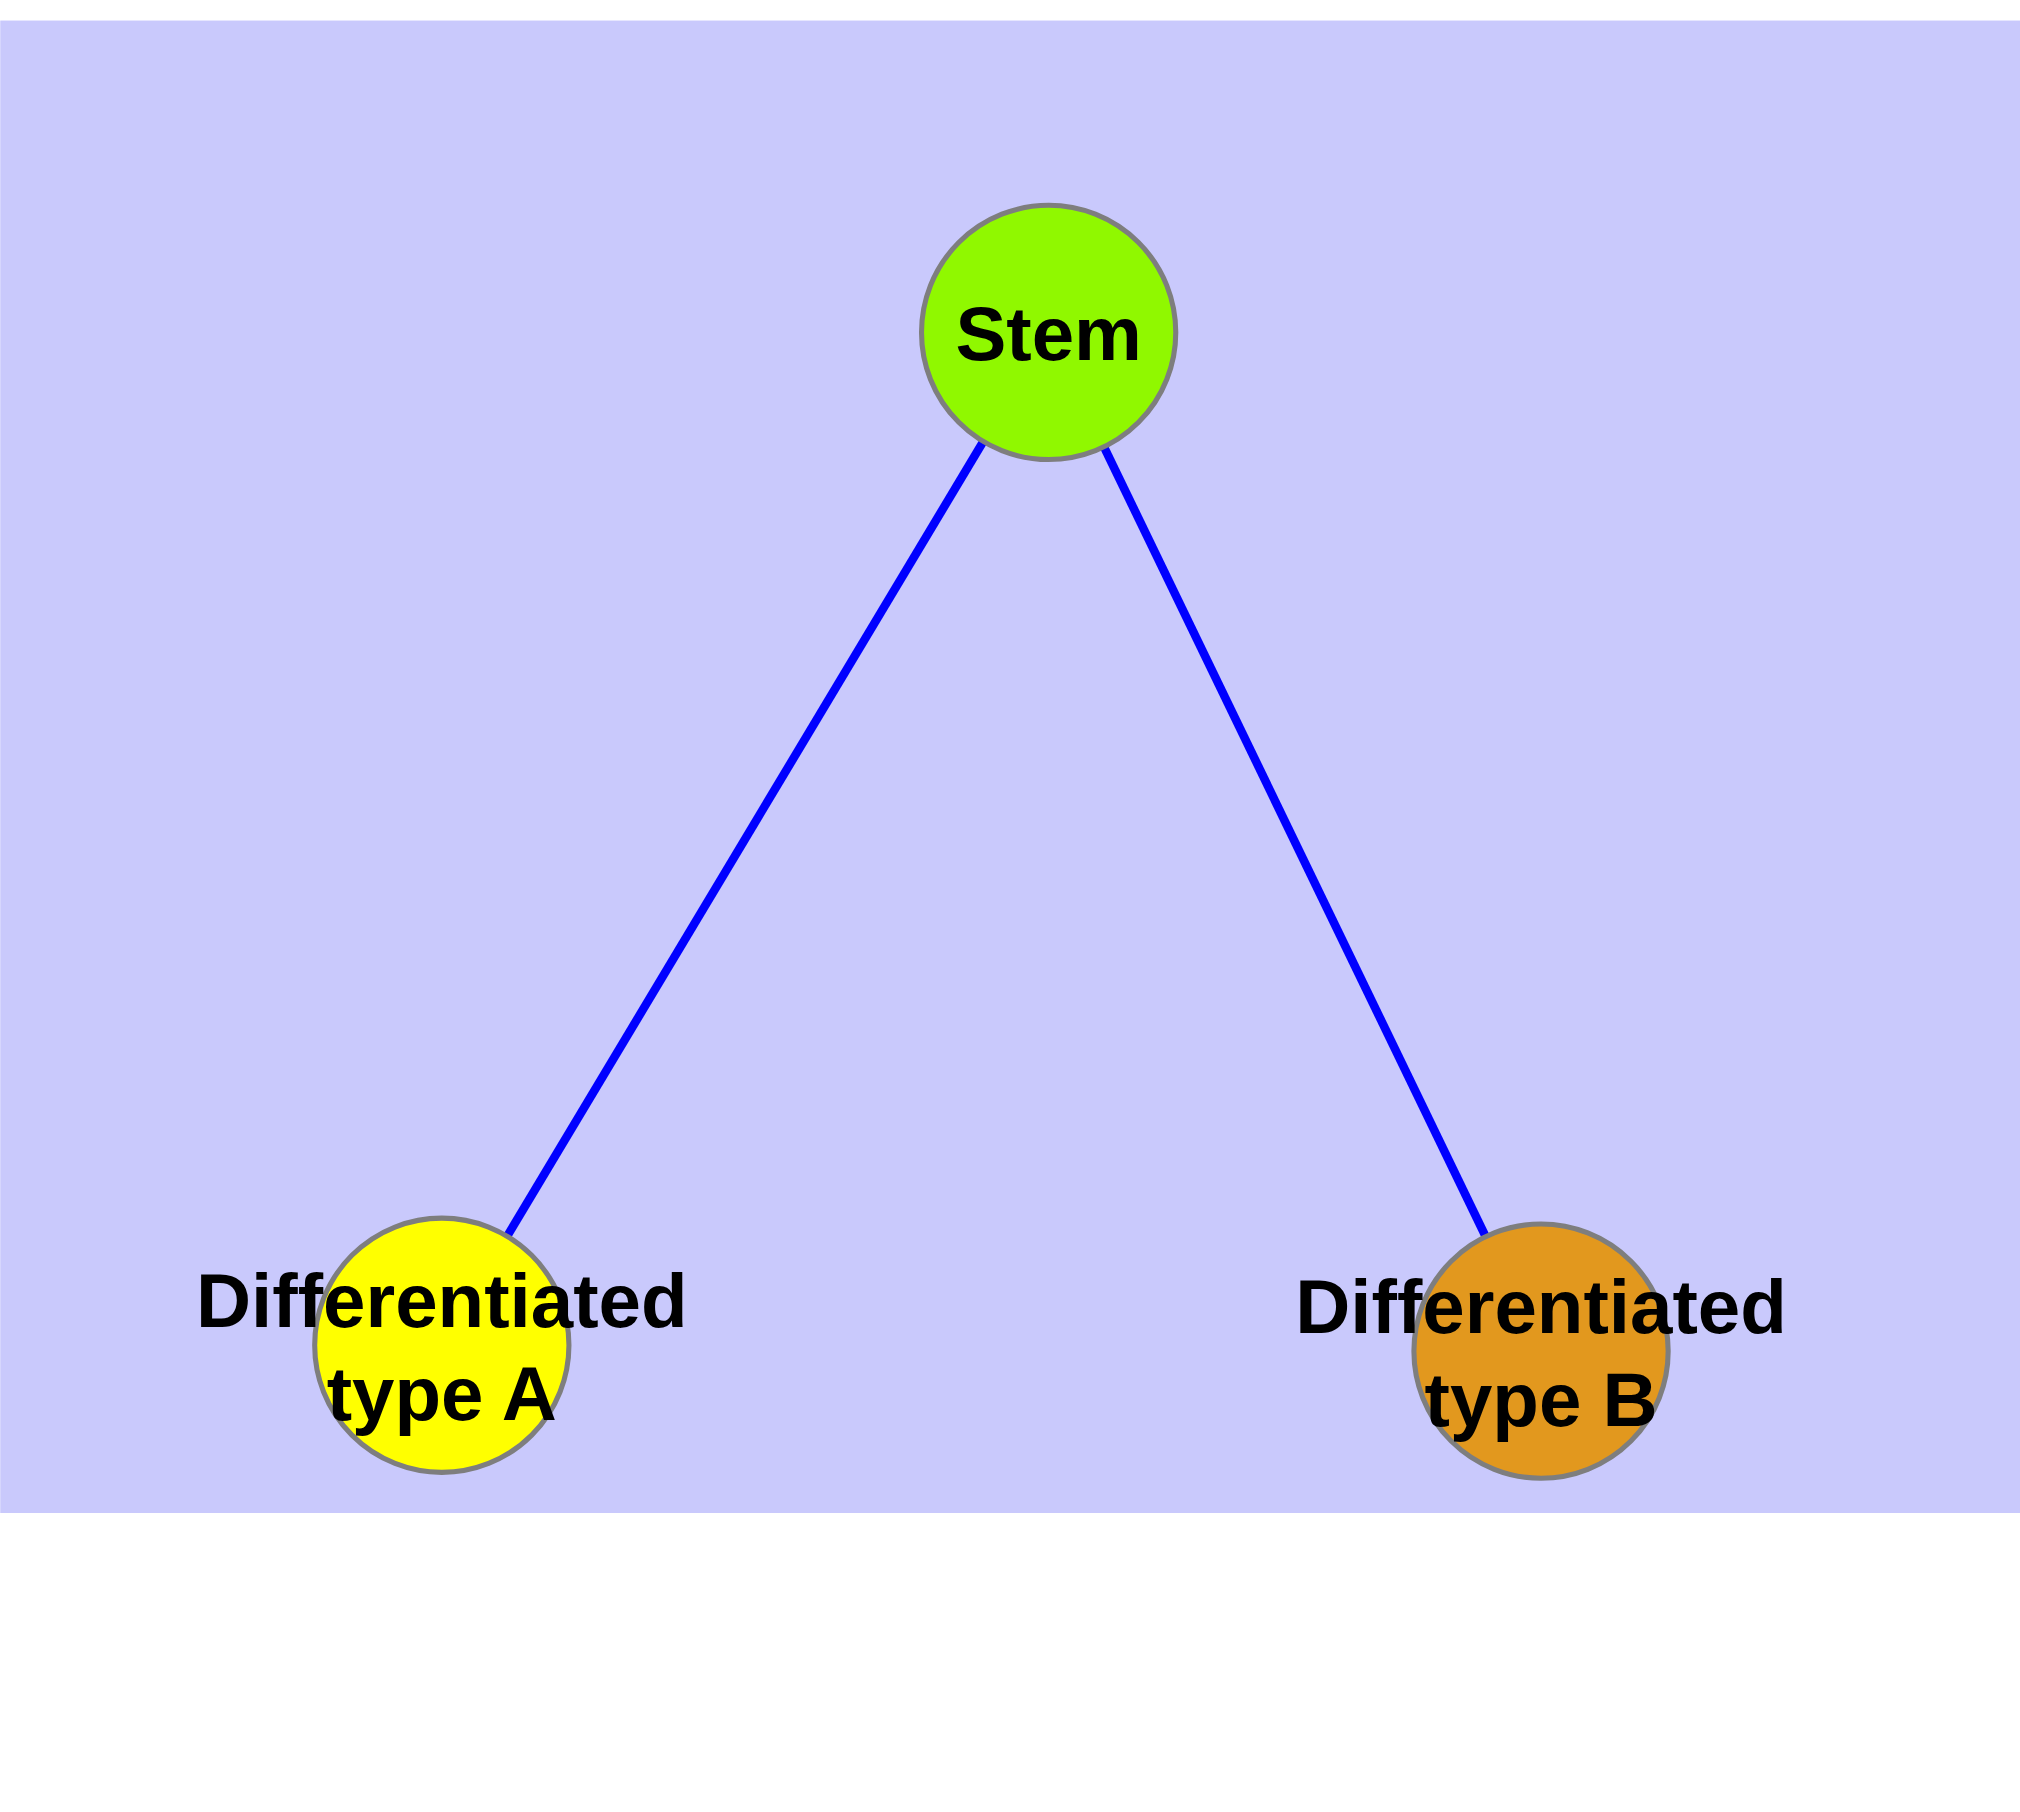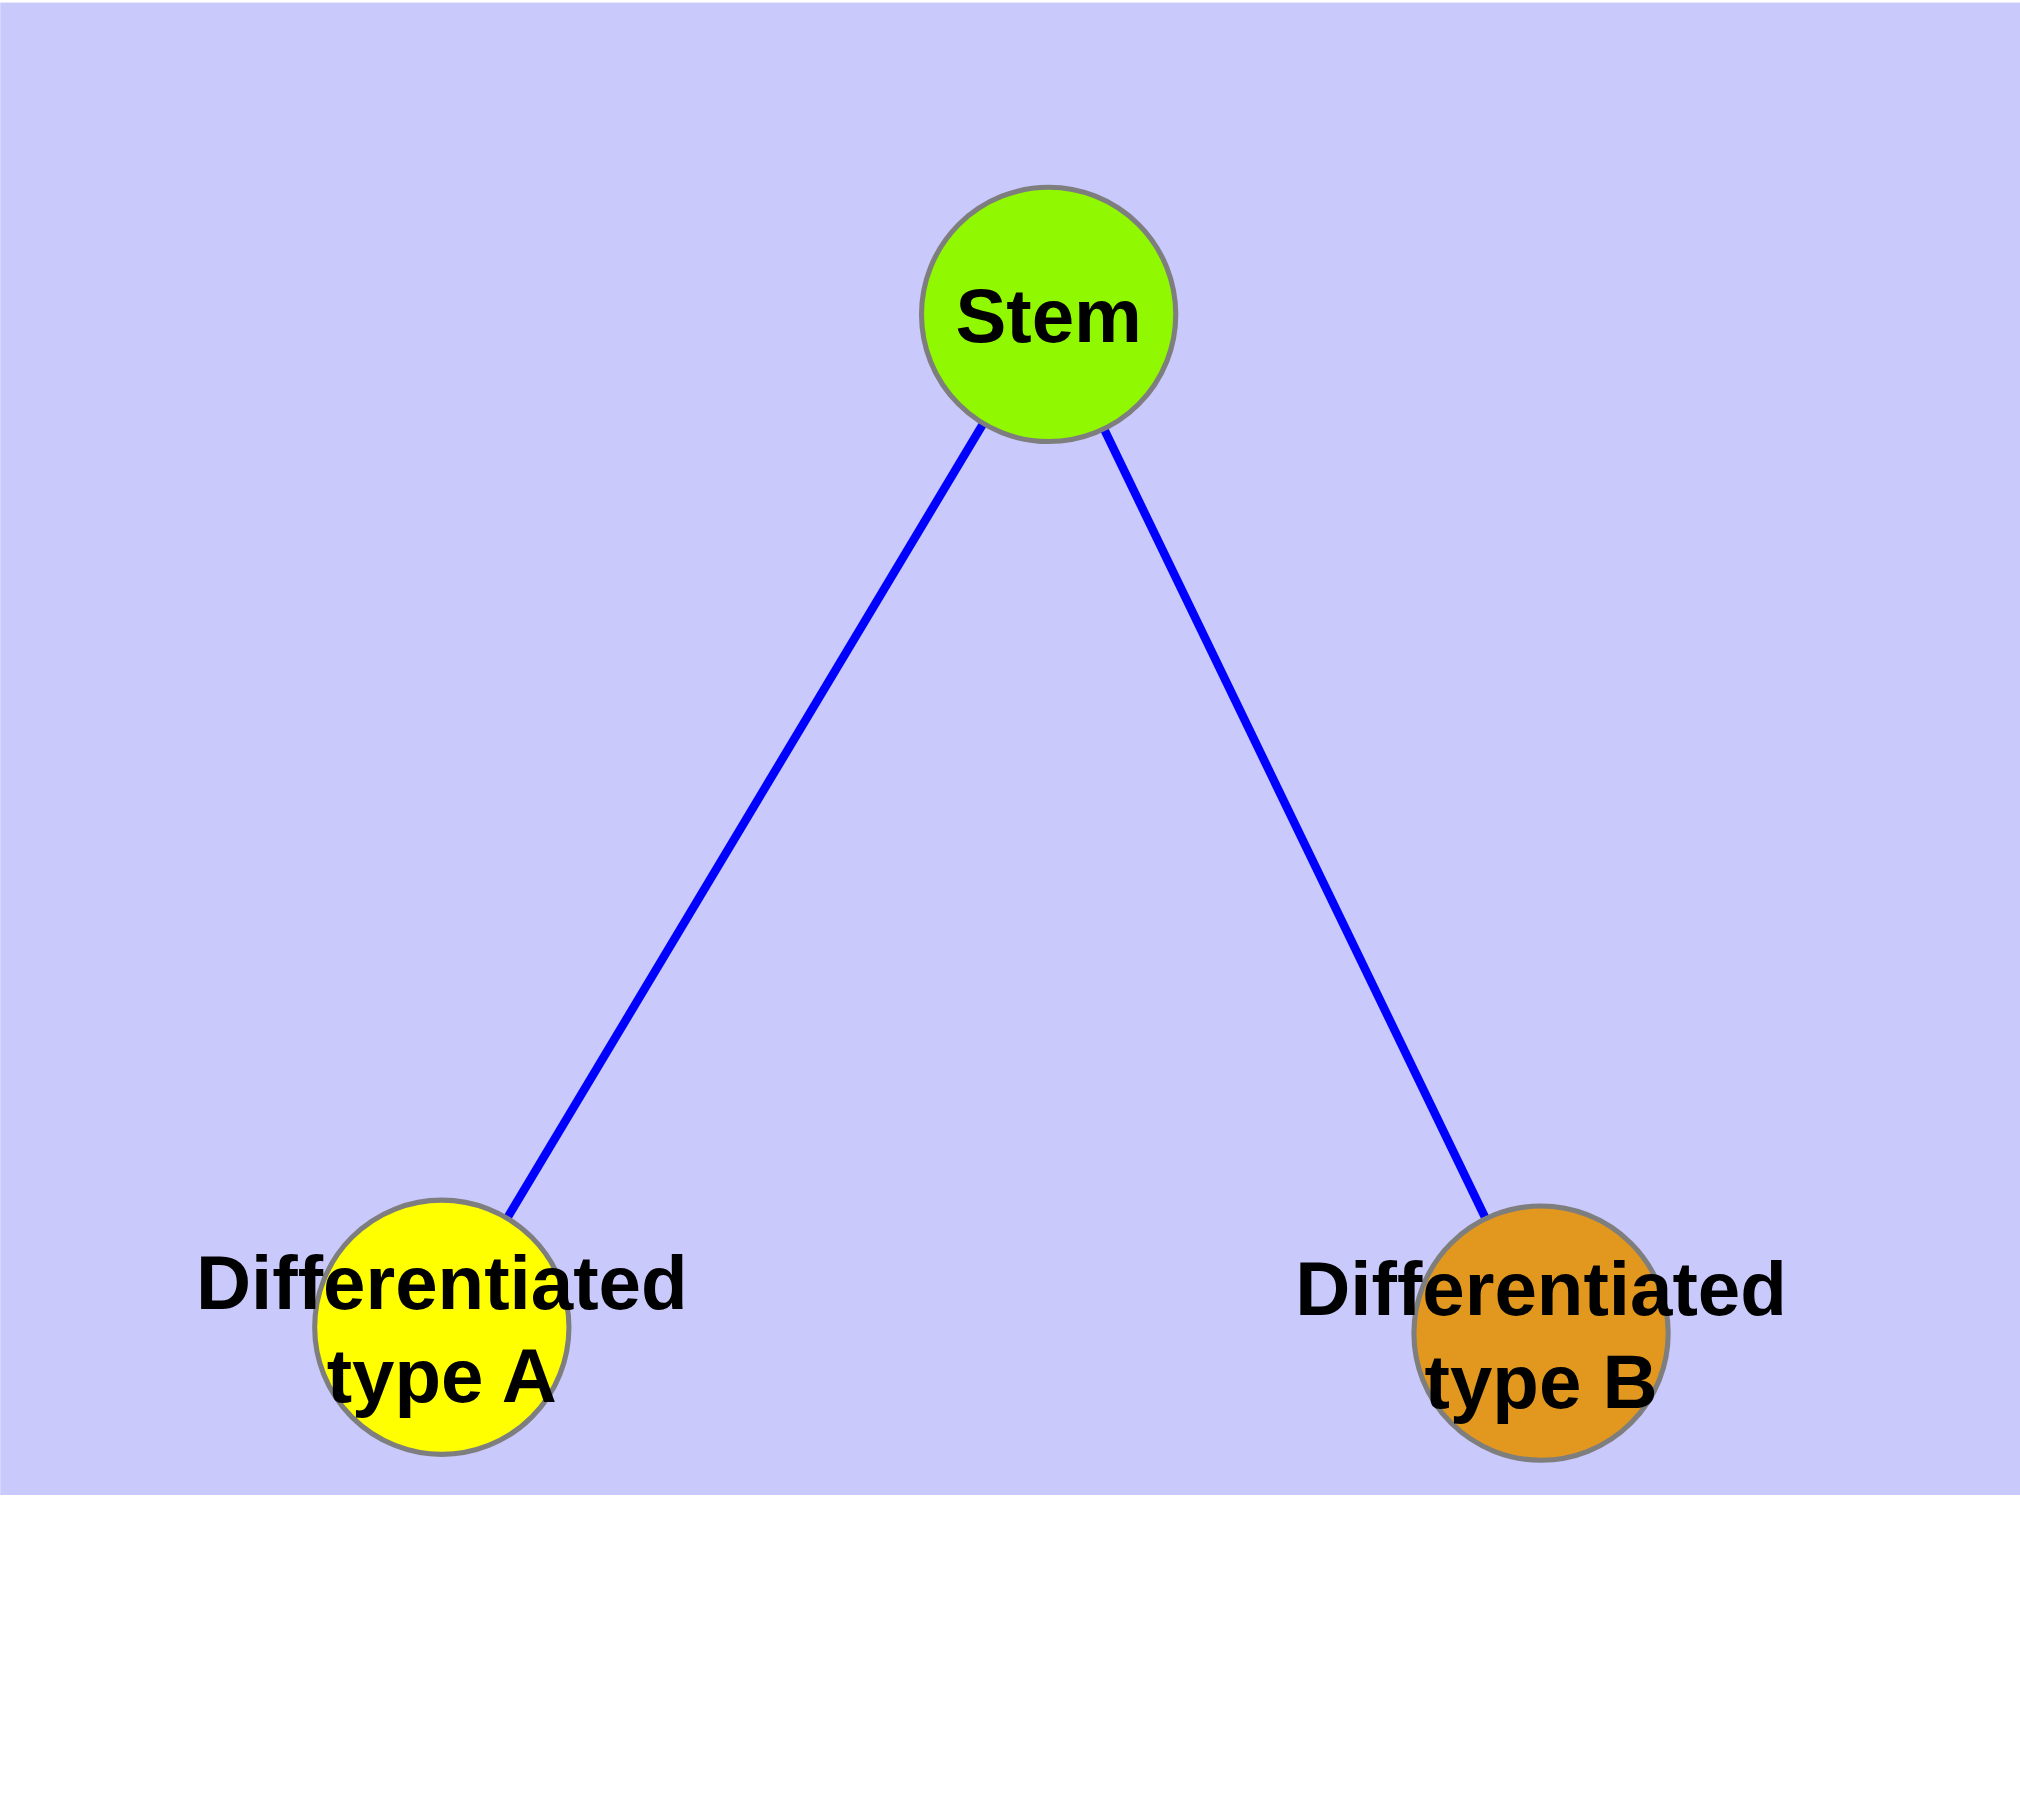--- a/index.html
+++ b/index.html
@@ -8,20 +8,21 @@
     width: 2021px;
     height: 1812px;
     background: #FFFFFF;
     font-family: "Liberation Sans", sans-serif;
   }
   .stage {
     position: relative;
     width: 2021px;
     height: 1495px;
     overflow: hidden;
+    margin-top: 18px;
   }
   svg#graph {
     position: absolute;
     left: 0;
     top: 0;
     display: block;
   }
   text.node-label {
     font-family: "Liberation Sans", sans-serif;
     font-weight: bold;

